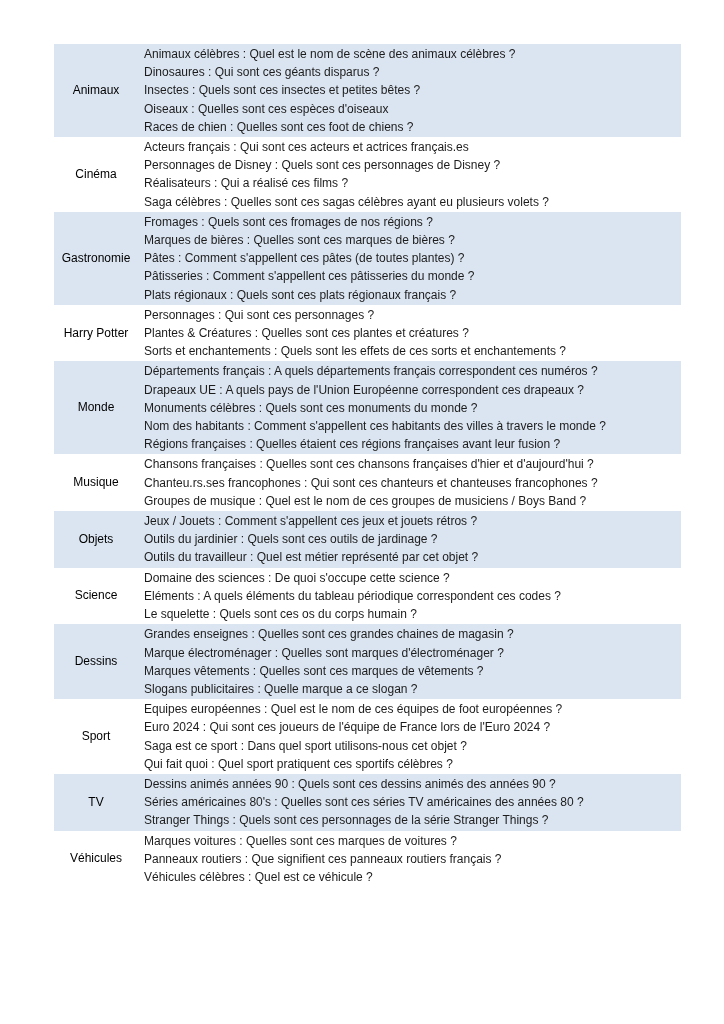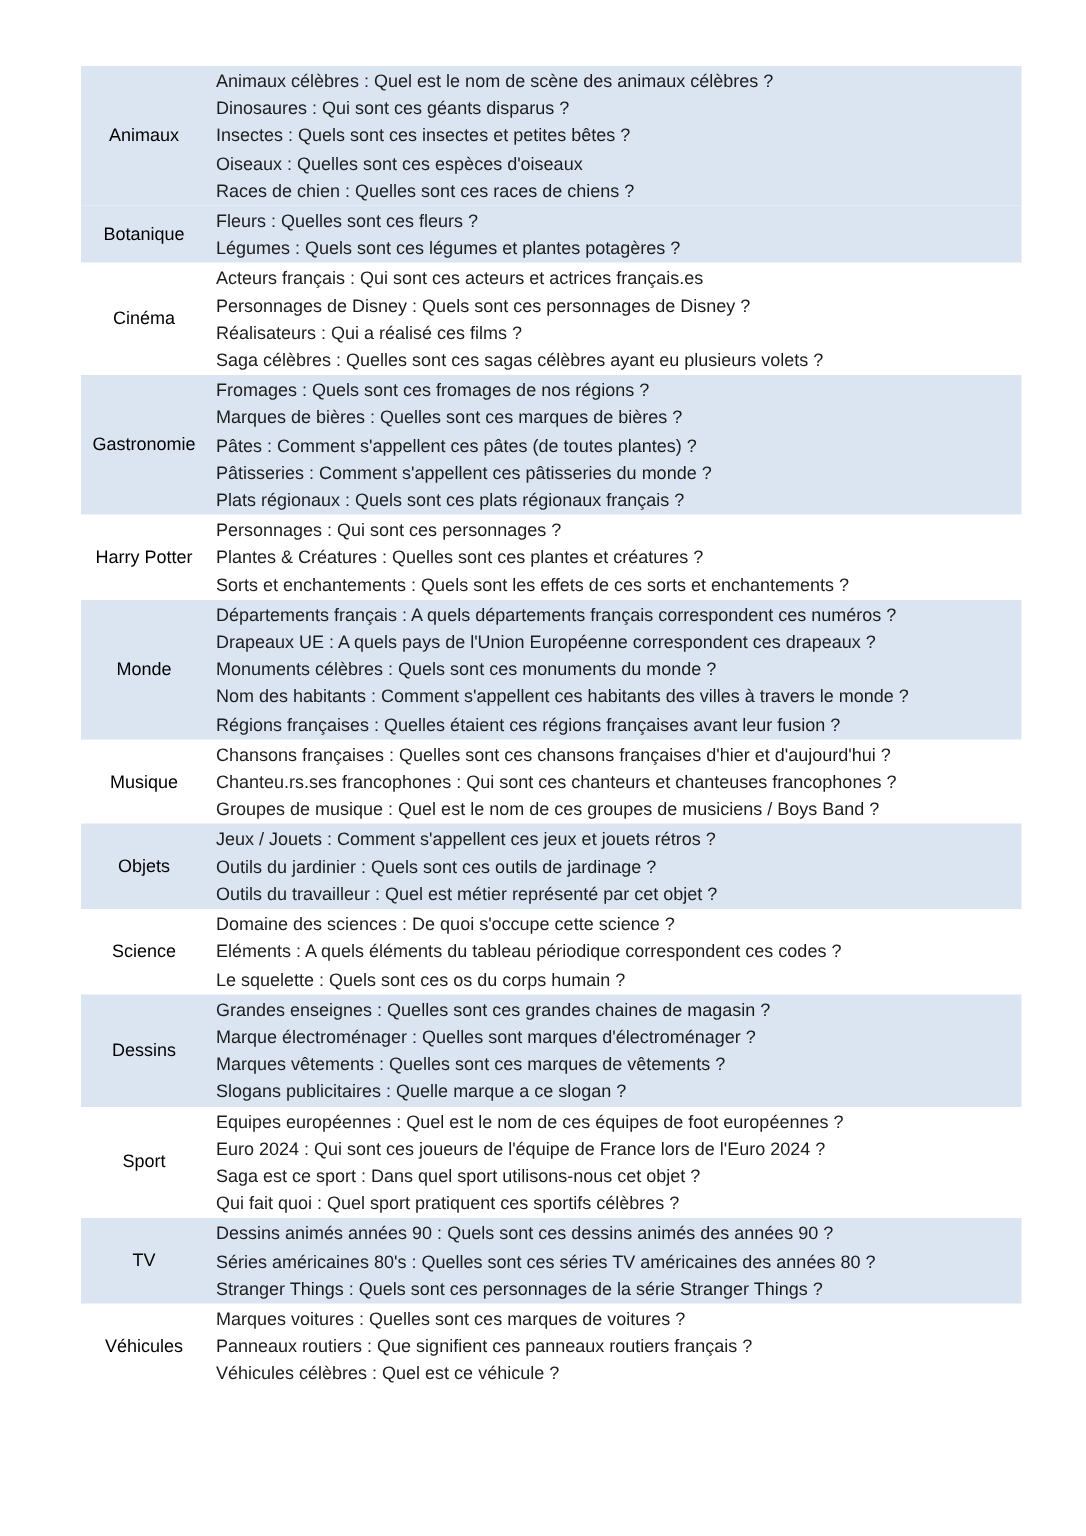--- a/index.html
+++ b/index.html
@@ -47,28 +47,21 @@
 
 <table class="doc-table">
   <tbody>
       <tr class="shaded">
         <td class="category">Animaux</td>
         <td class="questions">
           <div class="qline">Animaux célèbres : Quel est le nom de scène des animaux célèbres ?</div>
           <div class="qline">Dinosaures : Qui sont ces géants disparus ?</div>
           <div class="qline">Insectes : Quels sont ces insectes et petites bêtes ?</div>
           <div class="qline">Oiseaux : Quelles sont ces espèces d'oiseaux</div>
-          <div class="qline">Races de chien : Quelles sont ces races de chiens ?</div>
-        </td>
-      </tr>
-      <tr class="shaded">
-        <td class="category">Botanique</td>
-        <td class="questions">
-          <div class="qline">Fleurs : Quelles sont ces fleurs ?</div>
-          <div class="qline">Légumes : Quels sont ces légumes et plantes potagères ?</div>
+          <div class="qline">Races de chien : Quelles sont ces foot de chiens ?</div>
         </td>
       </tr>
       <tr>
         <td class="category">Cinéma</td>
         <td class="questions">
           <div class="qline">Acteurs français : Qui sont ces acteurs et actrices français.es</div>
           <div class="qline">Personnages de Disney : Quels sont ces personnages de Disney ?</div>
           <div class="qline">Réalisateurs : Qui a réalisé ces films ?</div>
           <div class="qline">Saga célèbres : Quelles sont ces sagas célèbres ayant eu plusieurs volets ?</div>
         </td>

